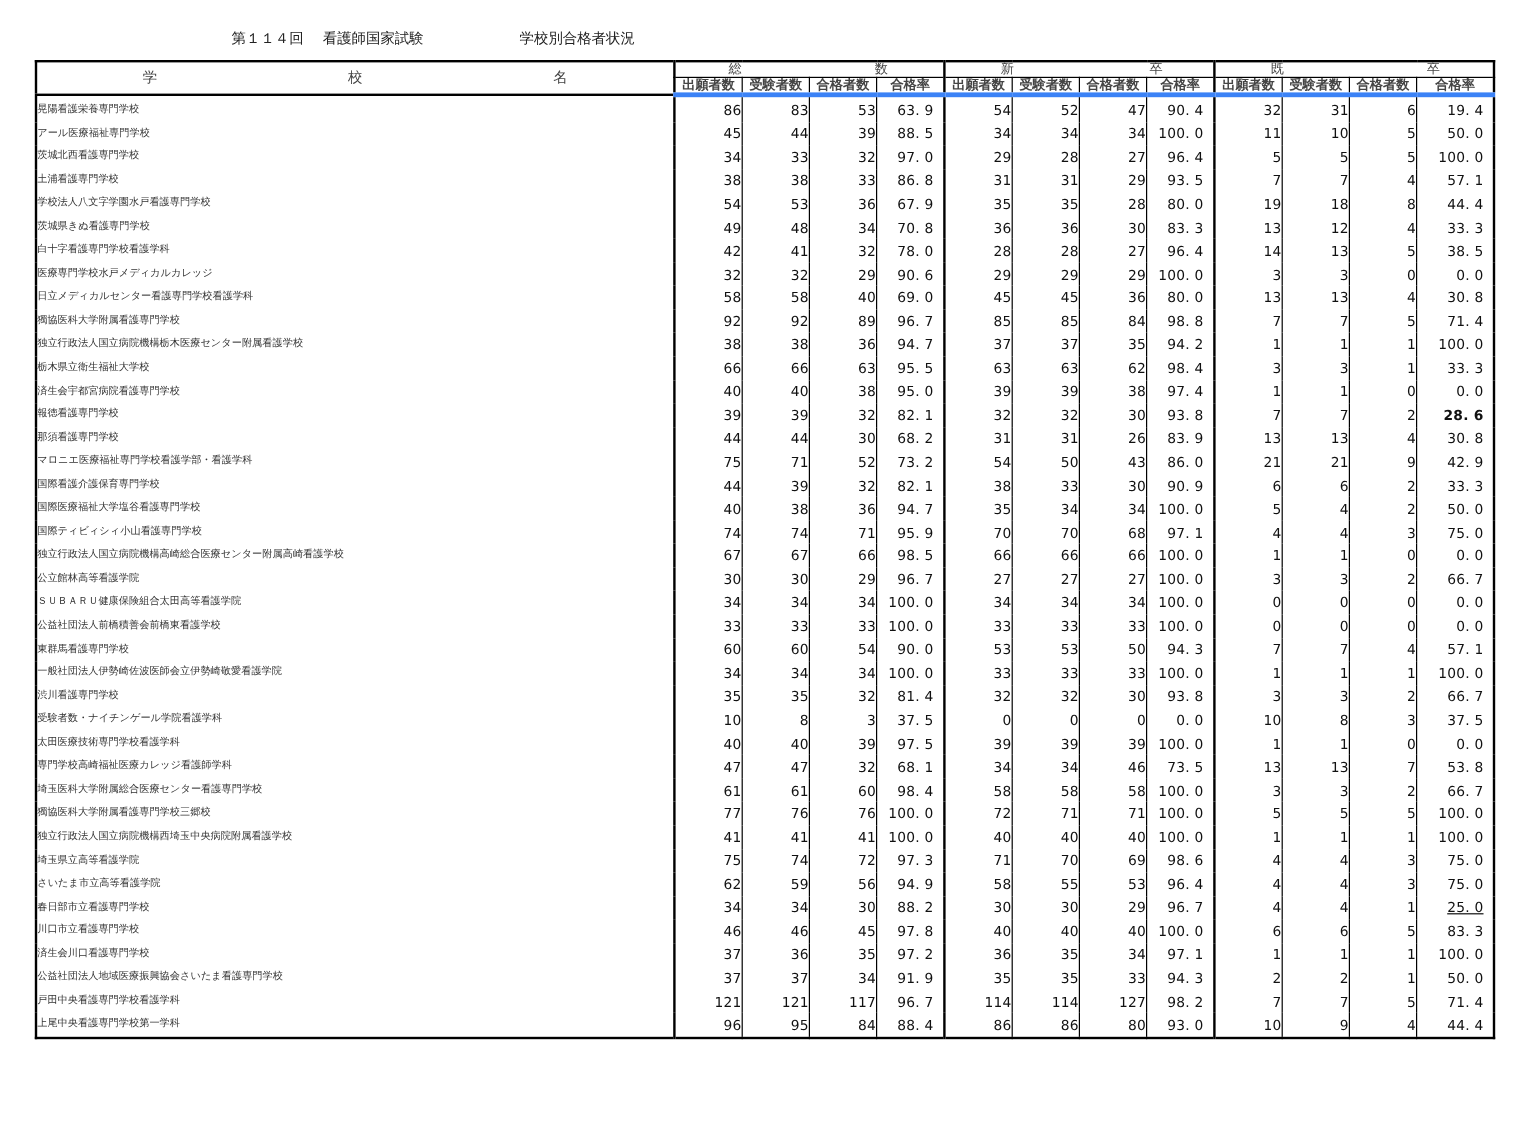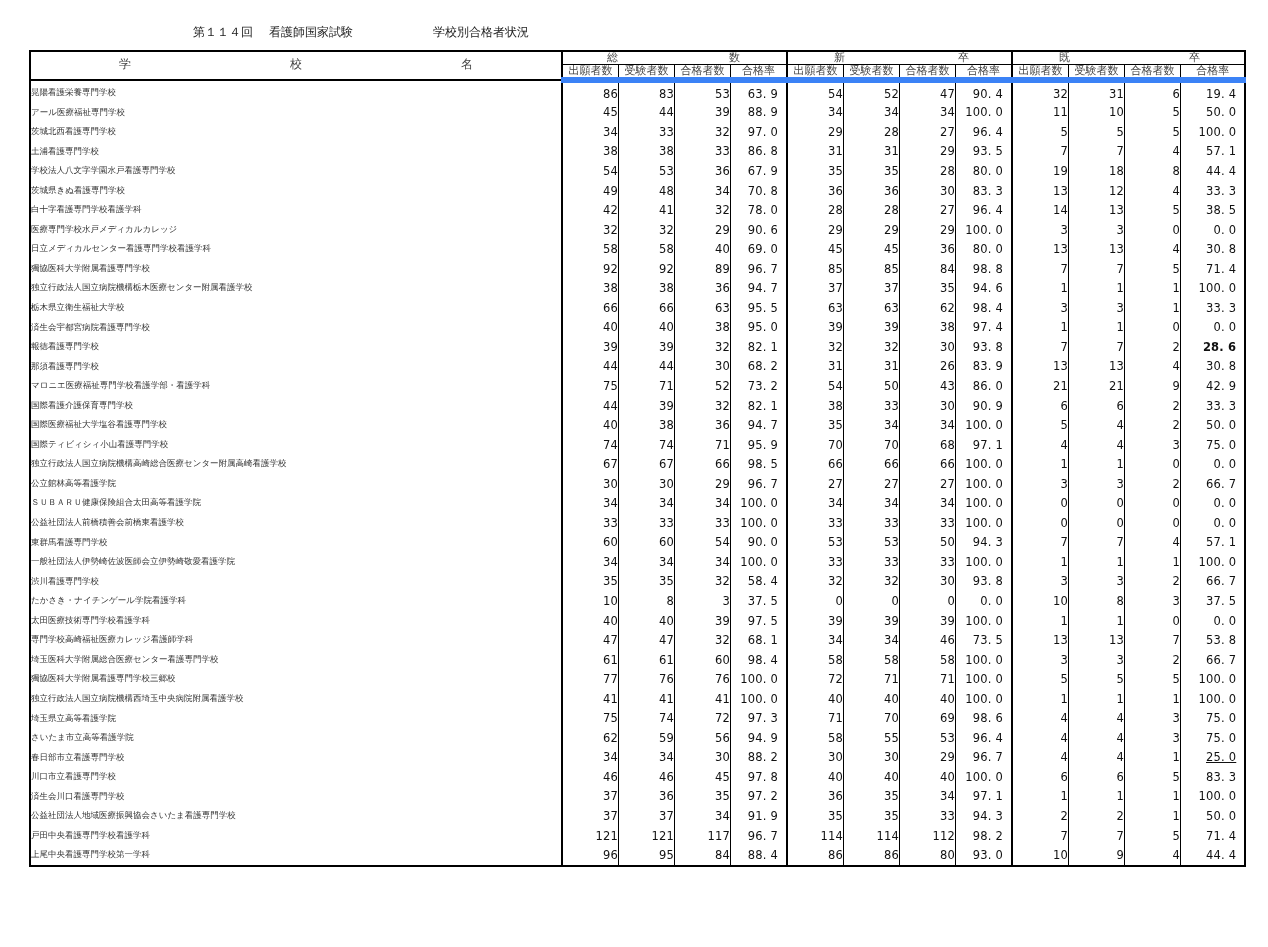--- a/index.html
+++ b/index.html
@@ -8,21 +8,21 @@
   .title { position:absolute; top:24px; left:0; height:18px; font-size:12px; }
   .title span { position:absolute; white-space:nowrap; }
   table.grid { position:absolute; left:29px; top:50px; border-collapse:collapse;
                table-layout:fixed; border:2px solid #000; }
   table.grid td, table.grid th { padding:0; margin:0; overflow:hidden; white-space:nowrap; }
   th { font-weight:normal; color:#444; font-size:11px; }
   .h-name { width:530px; border-right:2px solid #000; border-bottom:2px solid #000; position:relative; }
   .h-name span { position:absolute; top:4px; font-size:12px; }
   .grp { height:12px; border-bottom:1px solid #000; border-right:2px solid #000; position:relative; font-size:11px; line-height:11px; }
   .grp span { position:absolute; top:0; }
-  .sub { height:12px; line-height:12px; font-size:11px; border-bottom:6px solid #3b82f6; border-right:1px solid #000; text-align:center; width:55px; }
+  .sub { height:12px; line-height:12px; font-size:11px; border-bottom:4px solid #3b82f6; border-right:1px solid #000; text-align:center; width:55px;font-weight:bold; }
   .sub.lastg { border-right:2px solid #000; }
   td.name { font-size:8.5px; color:#333; padding-left:11px; height:19.55px; line-height:19.55px; border-right:2px solid #000; }
   td.num { font-family:"DejaVu Sans","Liberation Sans",sans-serif; font-size:11.5px; text-align:right;
            padding-right:10px; border-right:1px solid #000; color:#111; letter-spacing:0.2px; }
   td.num.gend { border-right:2px solid #000; }
   td.num.rate { padding-right:8px; }
   tr.first td { padding-top:2px; }
 </style>
 </head>
 <body>
@@ -83,21 +83,21 @@
         <td class="num">32</td>
         <td class="num">31</td>
         <td class="num">6</td>
         <td class="num rate" style="border-right: none;">19. 4</td>
       </tr>
       <tr>
         <td class="name">アール医療福祉専門学校</td>
         <td class="num">45</td>
         <td class="num">44</td>
         <td class="num">39</td>
-        <td class="num rate gend">88. 9</td>
+        <td class="num rate gend">88. 5</td>
         <td class="num">34</td>
         <td class="num">34</td>
         <td class="num">34</td>
         <td class="num rate gend">100. 0</td>
         <td class="num">11</td>
         <td class="num">10</td>
         <td class="num">5</td>
         <td class="num rate" style="border-right: none;">50. 0</td>
       </tr>
       <tr>
@@ -222,21 +222,21 @@
       </tr>
       <tr>
         <td class="name">独立行政法人国立病院機構栃木医療センター附属看護学校</td>
         <td class="num">38</td>
         <td class="num">38</td>
         <td class="num">36</td>
         <td class="num rate gend">94. 7</td>
         <td class="num">37</td>
         <td class="num">37</td>
         <td class="num">35</td>
-        <td class="num rate gend">94. 6</td>
+        <td class="num rate gend">94. 2</td>
         <td class="num">1</td>
         <td class="num">1</td>
         <td class="num">1</td>
         <td class="num rate" style="border-right: none;">100. 0</td>
       </tr>
       <tr>
         <td class="name">栃木県立衛生福祉大学校</td>
         <td class="num">66</td>
         <td class="num">66</td>
         <td class="num">63</td>
@@ -443,32 +443,32 @@
         <td class="num">1</td>
         <td class="num">1</td>
         <td class="num">1</td>
         <td class="num rate" style="border-right: none;">100. 0</td>
       </tr>
       <tr>
         <td class="name">渋川看護専門学校</td>
         <td class="num">35</td>
         <td class="num">35</td>
         <td class="num">32</td>
-        <td class="num rate gend">58. 4</td>
+        <td class="num rate gend">81. 4</td>
         <td class="num">32</td>
         <td class="num">32</td>
         <td class="num">30</td>
         <td class="num rate gend">93. 8</td>
         <td class="num">3</td>
         <td class="num">3</td>
         <td class="num">2</td>
         <td class="num rate" style="border-right: none;">66. 7</td>
       </tr>
       <tr>
-        <td class="name">たかさき・ナイチンゲール学院看護学科</td>
+        <td class="name">受験者数・ナイチンゲール学院看護学科</td>
         <td class="num">10</td>
         <td class="num">8</td>
         <td class="num">3</td>
         <td class="num rate gend">37. 5</td>
         <td class="num">0</td>
         <td class="num">0</td>
         <td class="num">0</td>
         <td class="num rate gend">0. 0</td>
         <td class="num">10</td>
         <td class="num">8</td>
@@ -641,21 +641,21 @@
         <td class="num rate" style="border-right: none;">50. 0</td>
       </tr>
       <tr>
         <td class="name">戸田中央看護専門学校看護学科</td>
         <td class="num">121</td>
         <td class="num">121</td>
         <td class="num">117</td>
         <td class="num rate gend">96. 7</td>
         <td class="num">114</td>
         <td class="num">114</td>
-        <td class="num">112</td>
+        <td class="num">127</td>
         <td class="num rate gend">98. 2</td>
         <td class="num">7</td>
         <td class="num">7</td>
         <td class="num">5</td>
         <td class="num rate" style="border-right: none;">71. 4</td>
       </tr>
       <tr>
         <td class="name">上尾中央看護専門学校第一学科</td>
         <td class="num">96</td>
         <td class="num">95</td>

